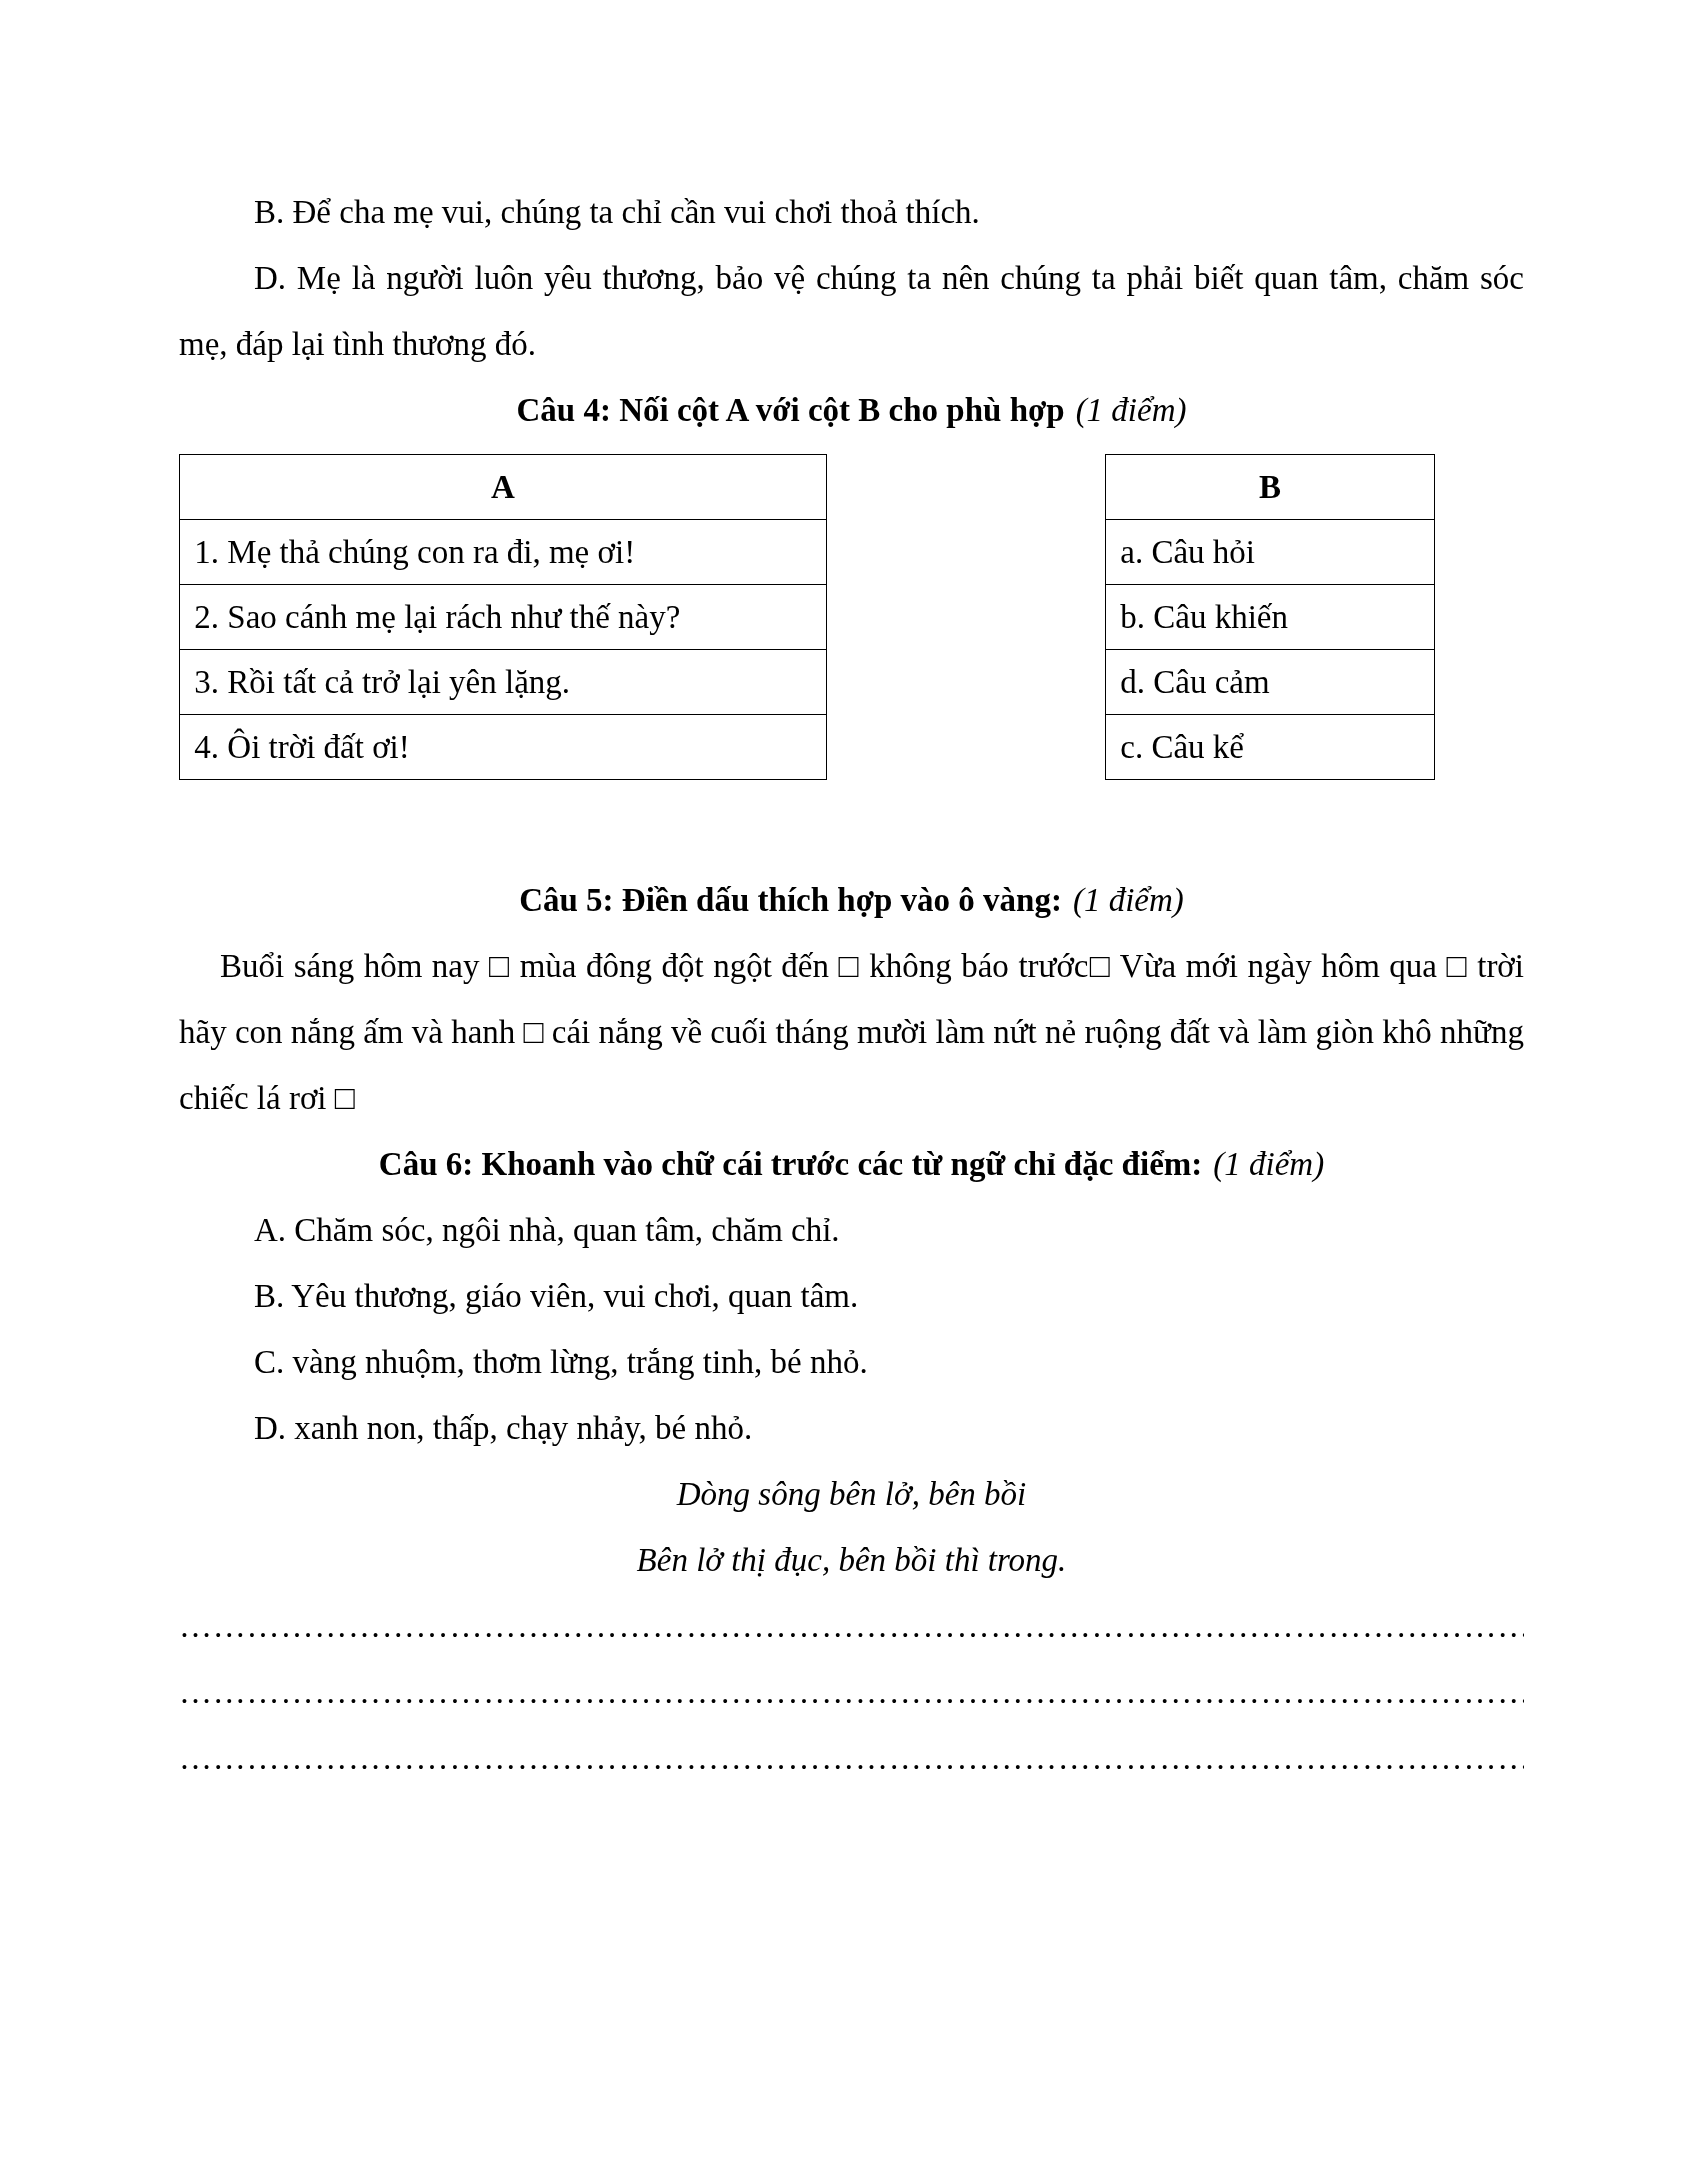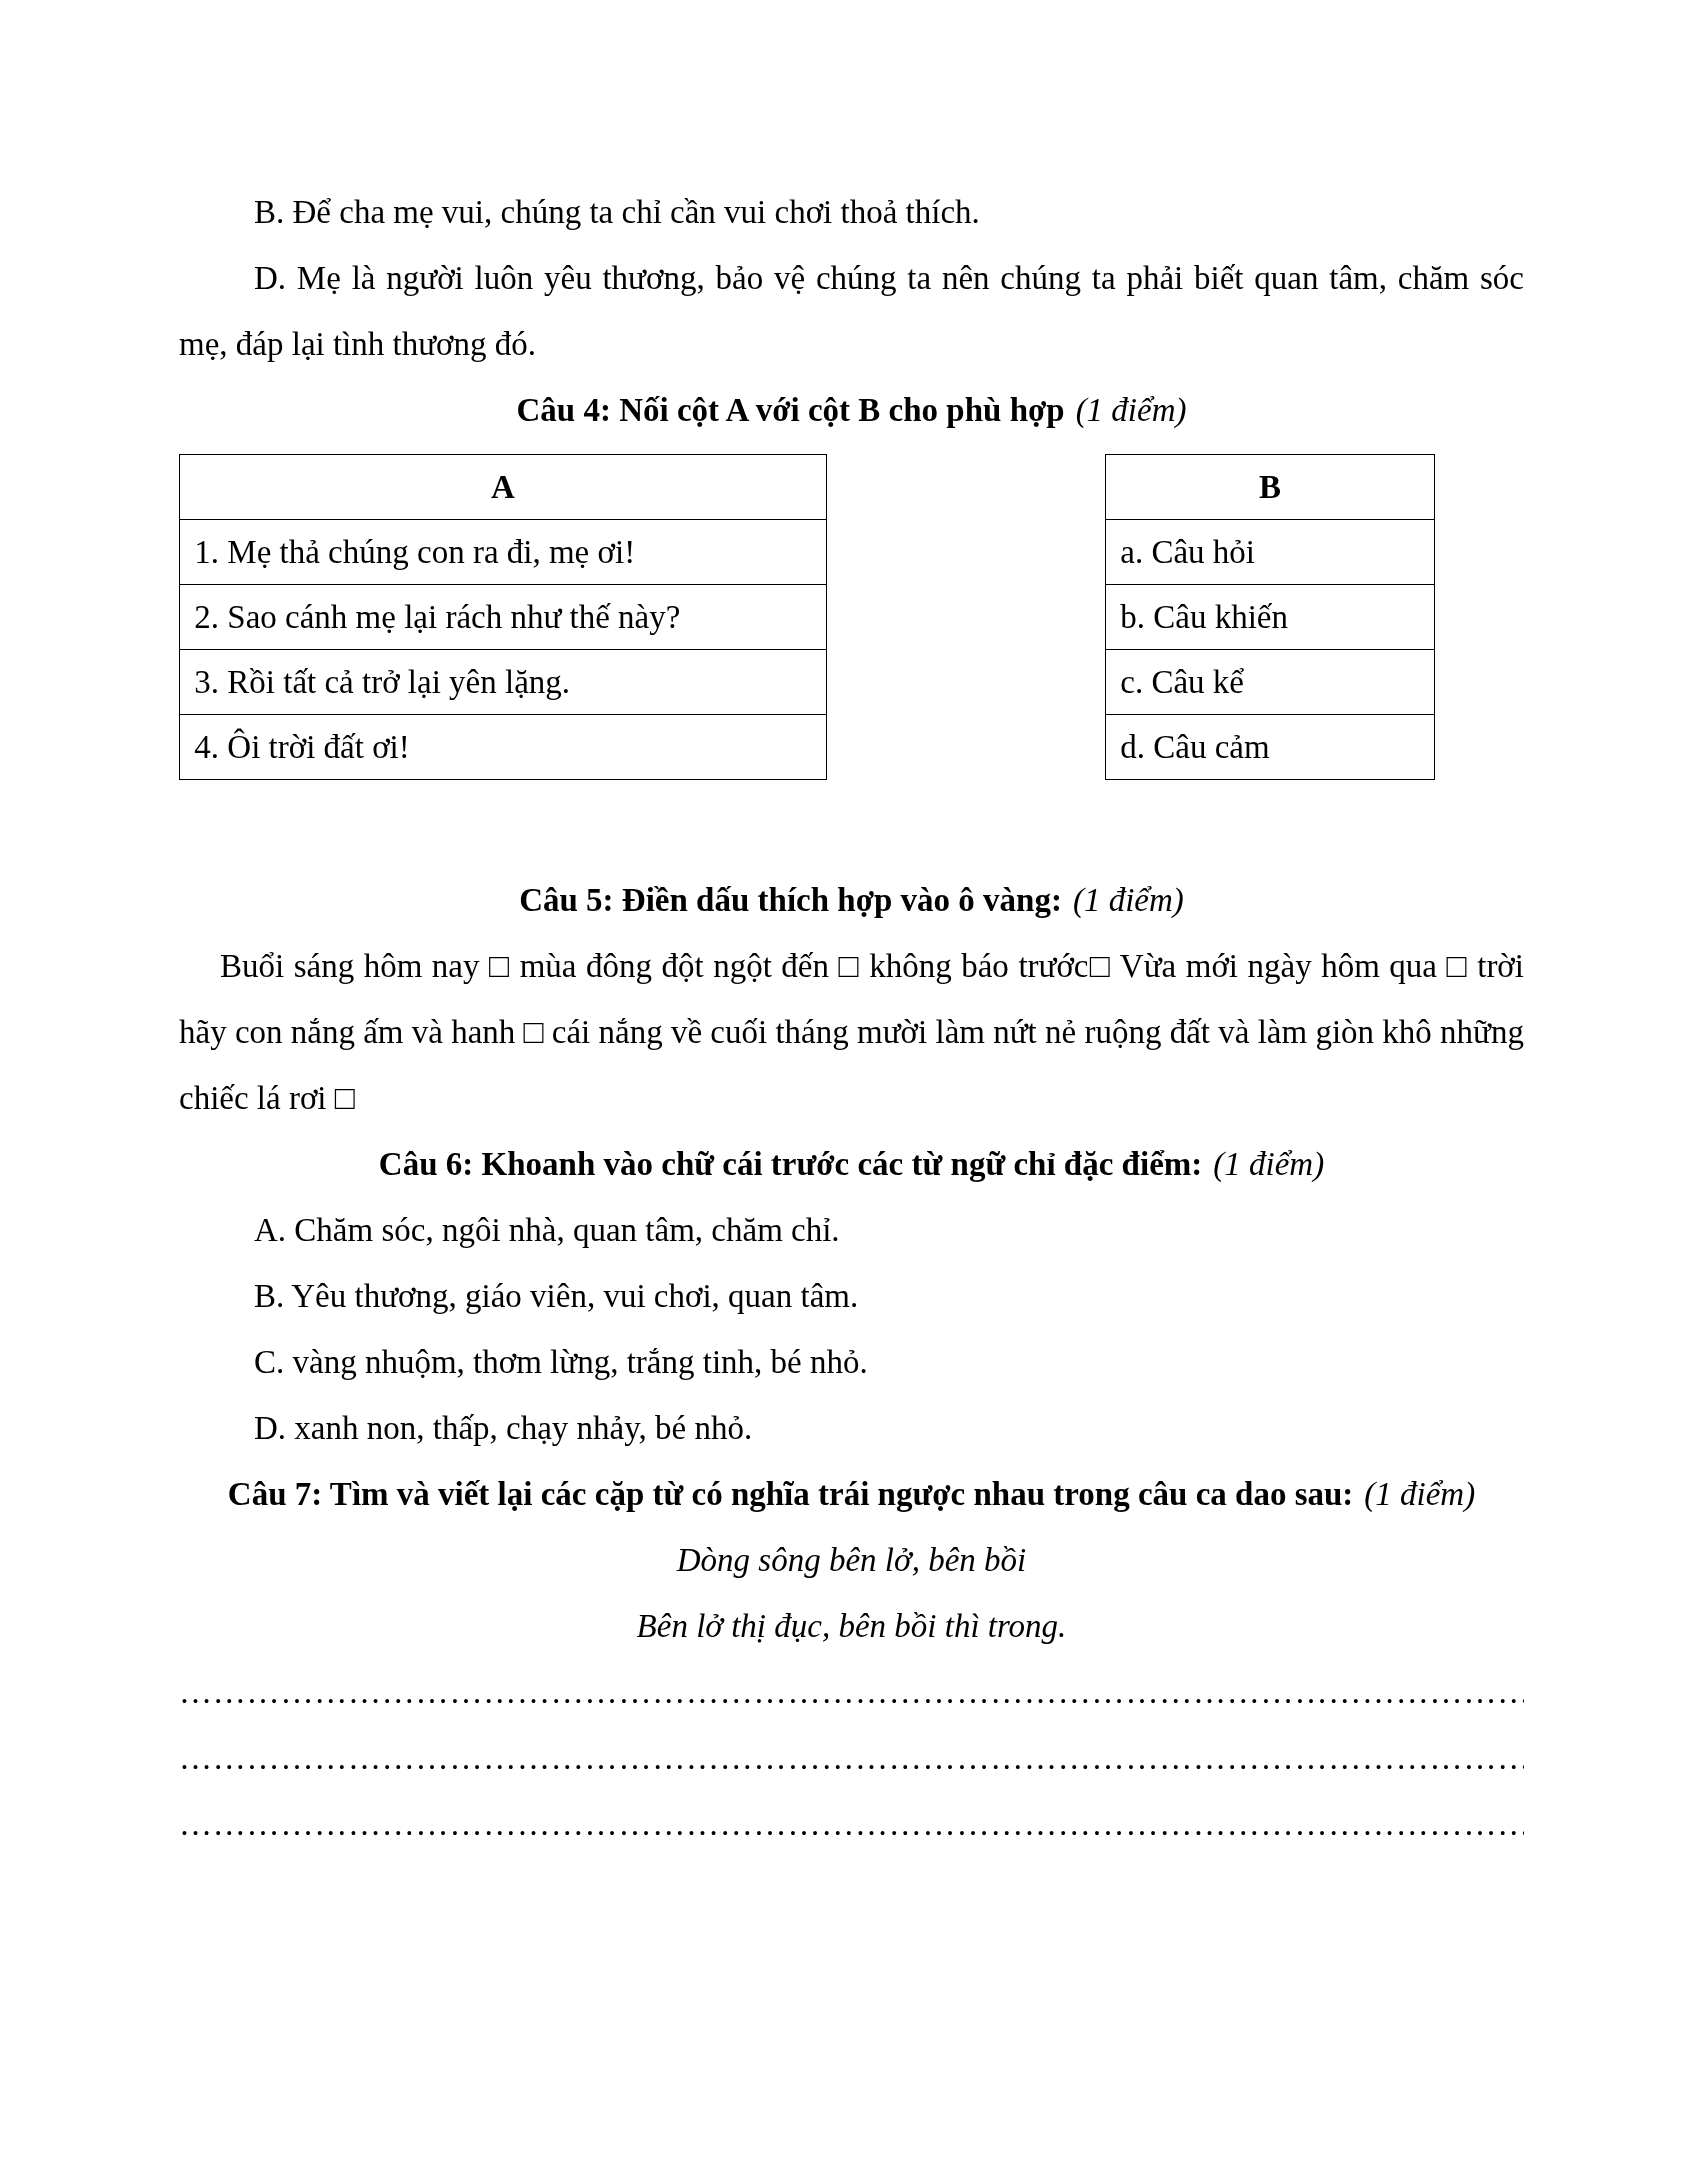--- a/index.html
+++ b/index.html
@@ -93,41 +93,40 @@
           <tr>
             <th>B</th>
           </tr>
       <tr>
             <td>a. Câu hỏi</td>
           </tr>
       <tr>
             <td>b. Câu khiến</td>
           </tr>
       <tr>
-            <td>c. Câu kể</td>
+            <td>d. Câu cảm</td>
           </tr>
       <tr>
-            <td>d. Câu cảm</td>
+            <td>c. Câu kể</td>
           </tr>
     </tbody>
       </table>
   </div>
 
   <p class="heading"><span class="h-bold">Câu 5: Điền dấu thích hợp vào ô vàng:</span><span class="h-points">(1 điểm)</span></p>
 
   <p class="q5-body">Buổi sáng hôm nay □ mùa đông đột ngột đến □  không báo trước□ Vừa mới ngày hôm qua □ trời hãy con nắng ấm và hanh □ cái nắng về cuối tháng mười làm nứt nẻ ruộng đất và làm giòn khô những chiếc lá rơi □</p>
 
   <p class="heading"><span class="h-bold">Câu 6: Khoanh vào chữ cái trước các từ ngữ chỉ đặc điểm:</span><span class="h-points">(1 điểm)</span></p>
 
   <p class="opt">A. Chăm sóc, ngôi nhà, quan tâm, chăm chỉ.</p>
   <p class="opt">B. Yêu thương, giáo viên, vui chơi, quan tâm.</p>
   <p class="opt">C. vàng nhuộm, thơm lừng, trắng tinh, bé nhỏ.</p>
   <p class="opt">D.  xanh non, thấp, chạy nhảy, bé nhỏ.</p>
 
-  <p class="heading"><span class="h-bold">Câu 7: Tìm và viết lại các cặp từ có nghĩa trái ngược nhau trong câu ca dao sau:</span><span class="h-points">(1 điểm)</span></p>
 
   <p class="verse">Dòng sông bên lở, bên bồi</p>
   <p class="verse">Bên lở thị đục, bên bồi thì trong.</p>
 
   <p class="dots">……………………………………………………………………………………………………………………………………………………………………………………………………………………………………………………</p>
   <p class="dots">……………………………………………………………………………………………………………………………………………………………………………………………………………………………………………………</p>
   <p class="dots">……………………………………………………………………………………………………………………………………………………………………………………………………………………………………………………</p>
 
 </div>
 

